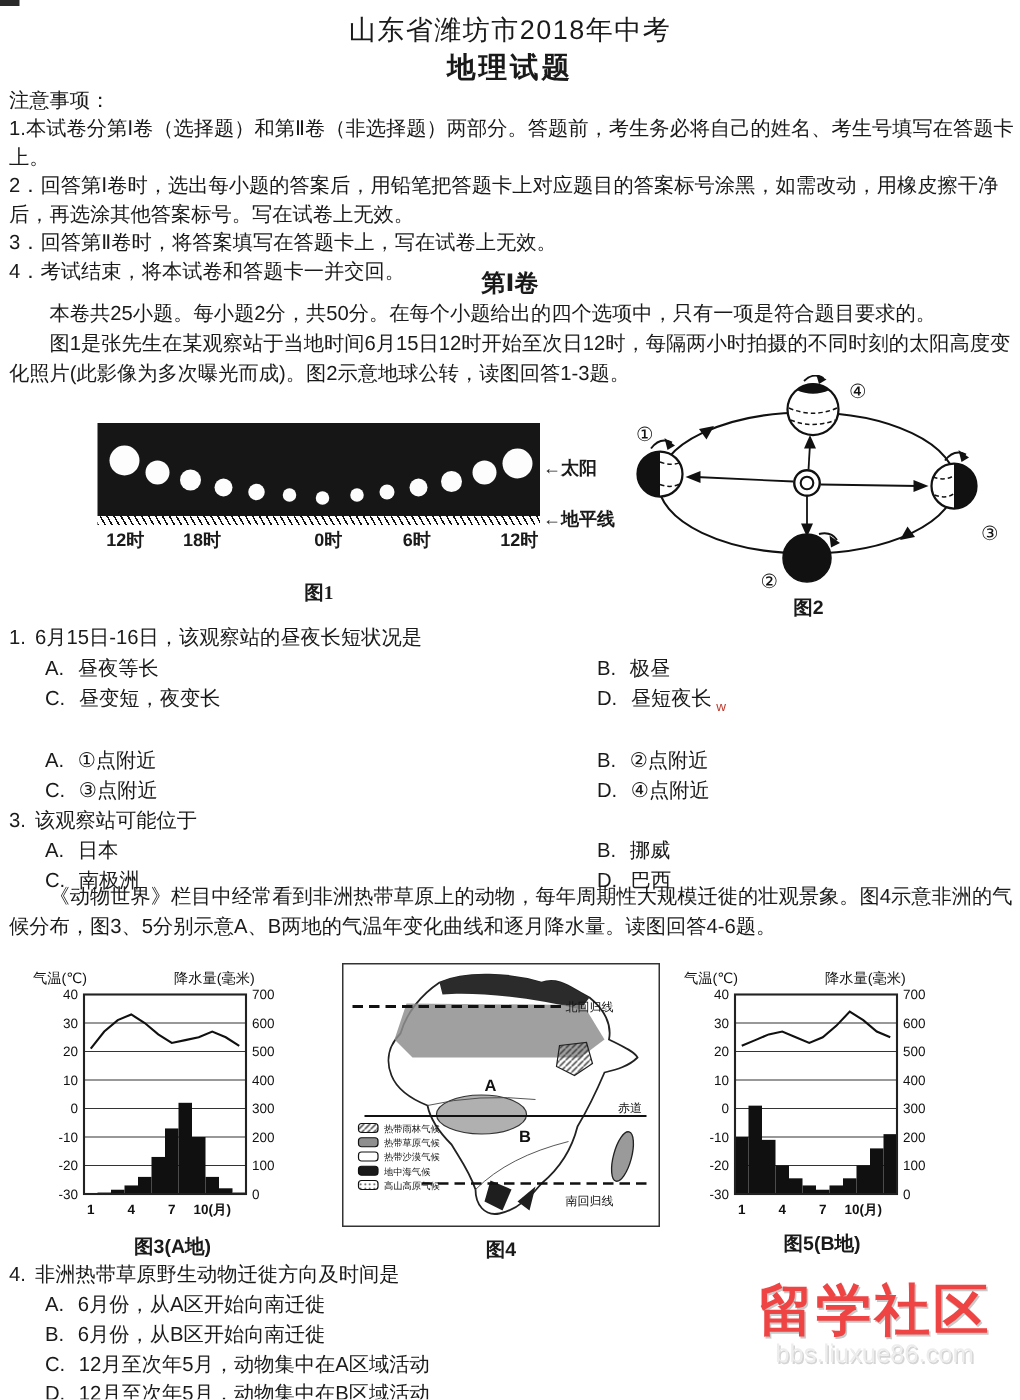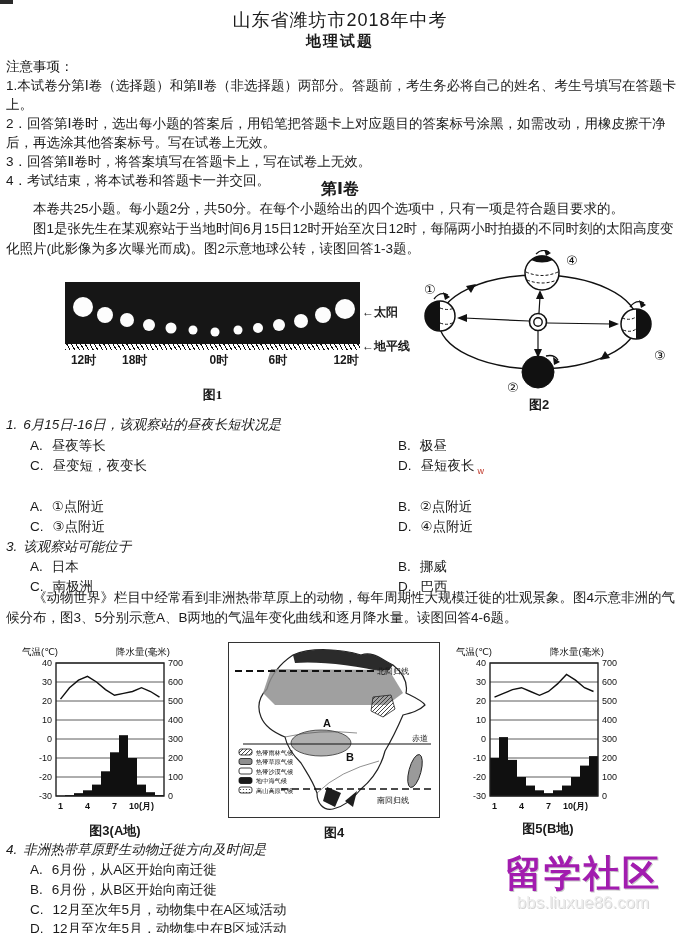--- a/index.html
+++ b/index.html
@@ -1,47 +1,47 @@
 <!DOCTYPE html>
 <html><head>
 <meta charset="utf-8">
 <style>
   html,body{margin:0;padding:0;background:#fff;}
   .page{position:relative;width:680px;height:933px;background:#fff;overflow:hidden;
         font-family:"Liberation Sans","DejaVu Sans",sans-serif;color:#1a1a1a;}
   .center{text-align:center;}
   .title{position:absolute;left:0;top:8px;width:100%;font-size:18px;font-weight:normal;letter-spacing:1px;}
-  .subtitle{position:absolute;left:0;top:32px;width:100%;font-size:15px;font-weight:bold;letter-spacing:2px;}
+  .subtitle{position:absolute;left:0;top:32px;width:100%;font-size:19px;font-weight:bold;letter-spacing:2px;}
   .notice{position:absolute;left:6px;top:57px;width:670px;font-size:13.5px;line-height:19px;}
   .notice p{margin:0;}
   .sec-head{position:absolute;left:0;top:179px;width:100%;font-size:16px;font-weight:bold;}
   .para{position:absolute;left:6px;width:670px;font-size:13.5px;line-height:20px;text-indent:2em;}
   
   .fig1{position:absolute;left:65px;top:282px;width:300px;height:120px;}
   .sun-strip{position:absolute;left:0;top:0;width:295px;height:62px;background:#161616;}
   .sun{position:absolute;border-radius:50%;background:#fdfdfd;transform:translate(-50%,-50%);}
   .horizon-hatch{position:absolute;left:0;top:62px;width:295px;height:6px;
      background:repeating-linear-gradient(60deg,#111 0 1px,transparent 1px 4px);}
   .time-label{position:absolute;top:70px;font-size:12px;font-weight:bold;}
   .fig-side-label{position:absolute;left:297px;font-size:12px;font-weight:bold;white-space:nowrap;}
   .fig-cap{position:absolute;font-size:13px;font-weight:bold;}
   
   .fig2-svg{position:absolute;left:410px;top:250px;}
   .climate-wrap{position:absolute;top:645px;}
   .map-wrap{position:absolute;left:228px;top:642px;width:212px;height:176px;}
   .map-wrap svg{display:block;border:1px solid #333;}
   
-  .q-stem{position:absolute;left:6px;width:670px;font-size:13.5px;font-style:italic;}
+  .q-stem{position:absolute;left:6px;width:670px;font-size:13.5px;}
   .q-stem .qnum{margin-right:6px;}
   .opt{position:absolute;font-size:13.5px;white-space:nowrap;}
   .opt .ol{margin-right:9px;}
   .red-mark{color:#c0392b;font-size:9px;vertical-align:-4px;margin-left:3px;letter-spacing:-1px;}
   
   .watermark{position:absolute;left:486px;top:849px;width:194px;text-align:center;pointer-events:none;}
-  .wm1{font-size:37px;font-weight:bold;letter-spacing:2px;color:#a21caf;
+  .wm1{font-size:37px;font-weight:bold;letter-spacing:2px;color:#ef4444;
        text-shadow:1px 1px 0 #c9c9c9,-1px -1px 0 #fff;}
   .wm2{font-size:17px;color:#ededed;margin-top:-6px;text-shadow:1px 1px 0 #d5d5d5;}
   .scan-mark{position:absolute;left:0;top:0;width:13px;height:4px;background:#2a2a2a;}
   svg text{font-family:"Liberation Sans","DejaVu Sans",sans-serif;fill:#111;}
 </style>
 </head>
 <body>
 
 <div class="page">
   <div class="scan-mark"></div>

